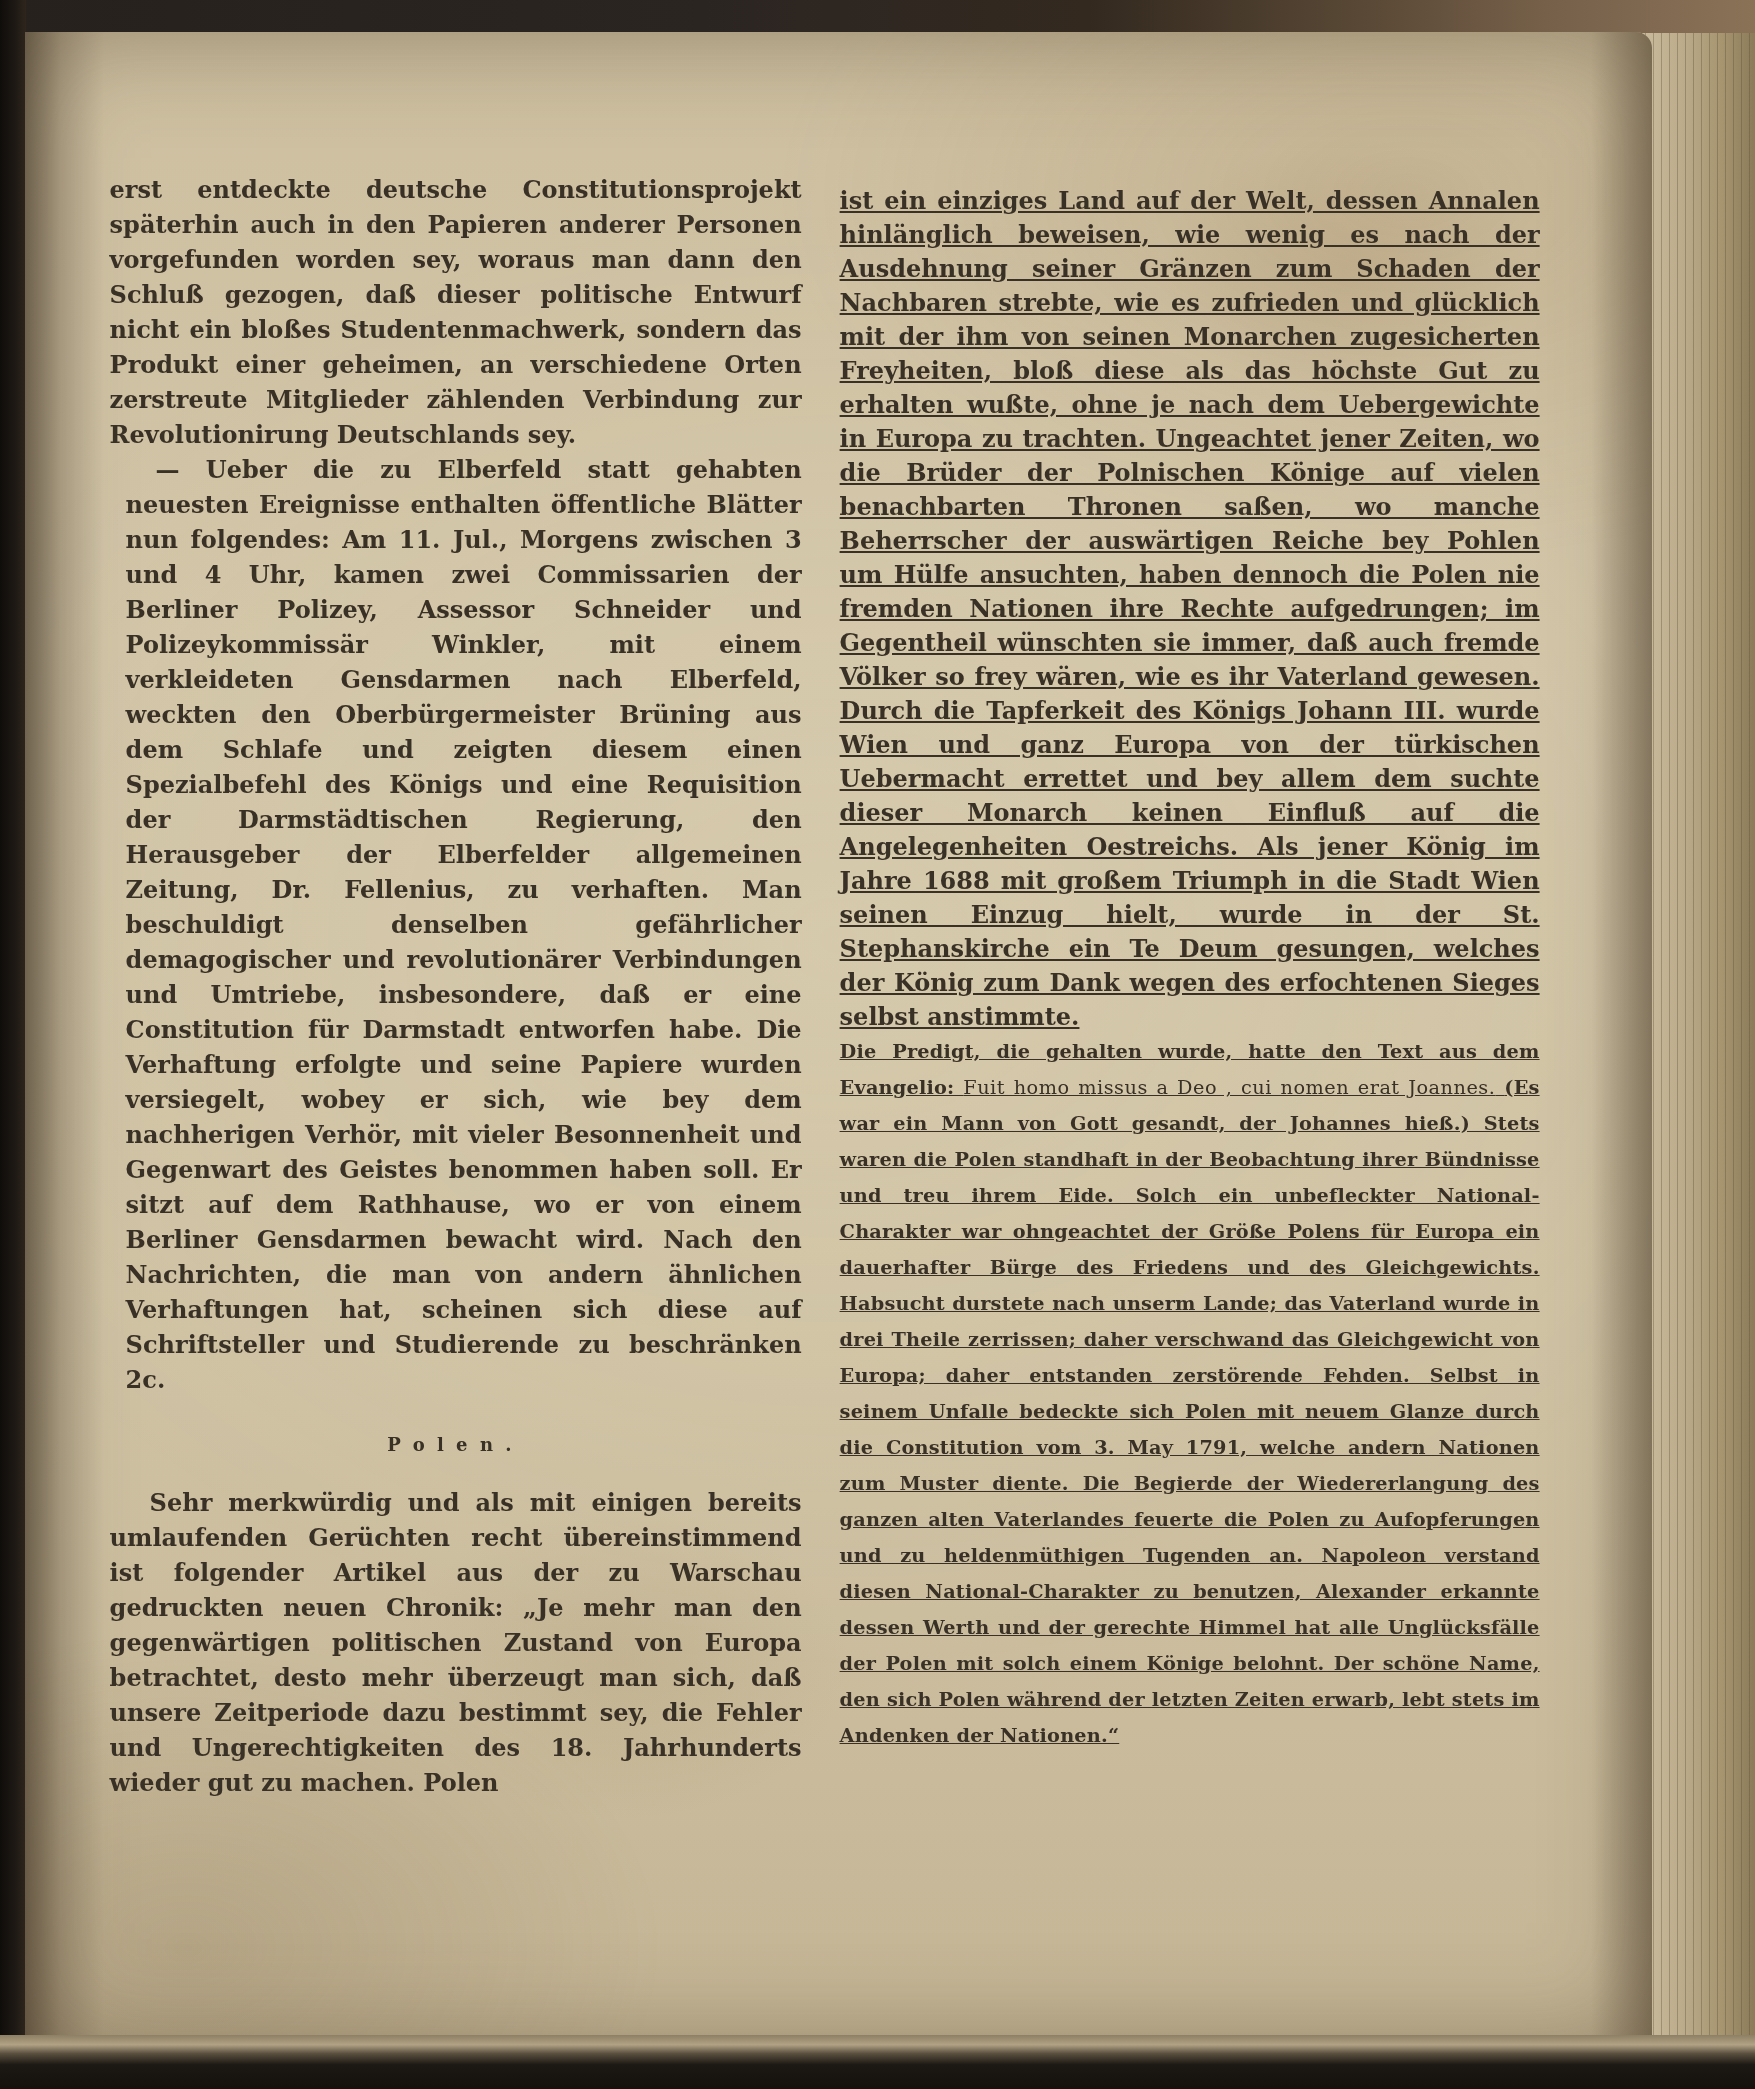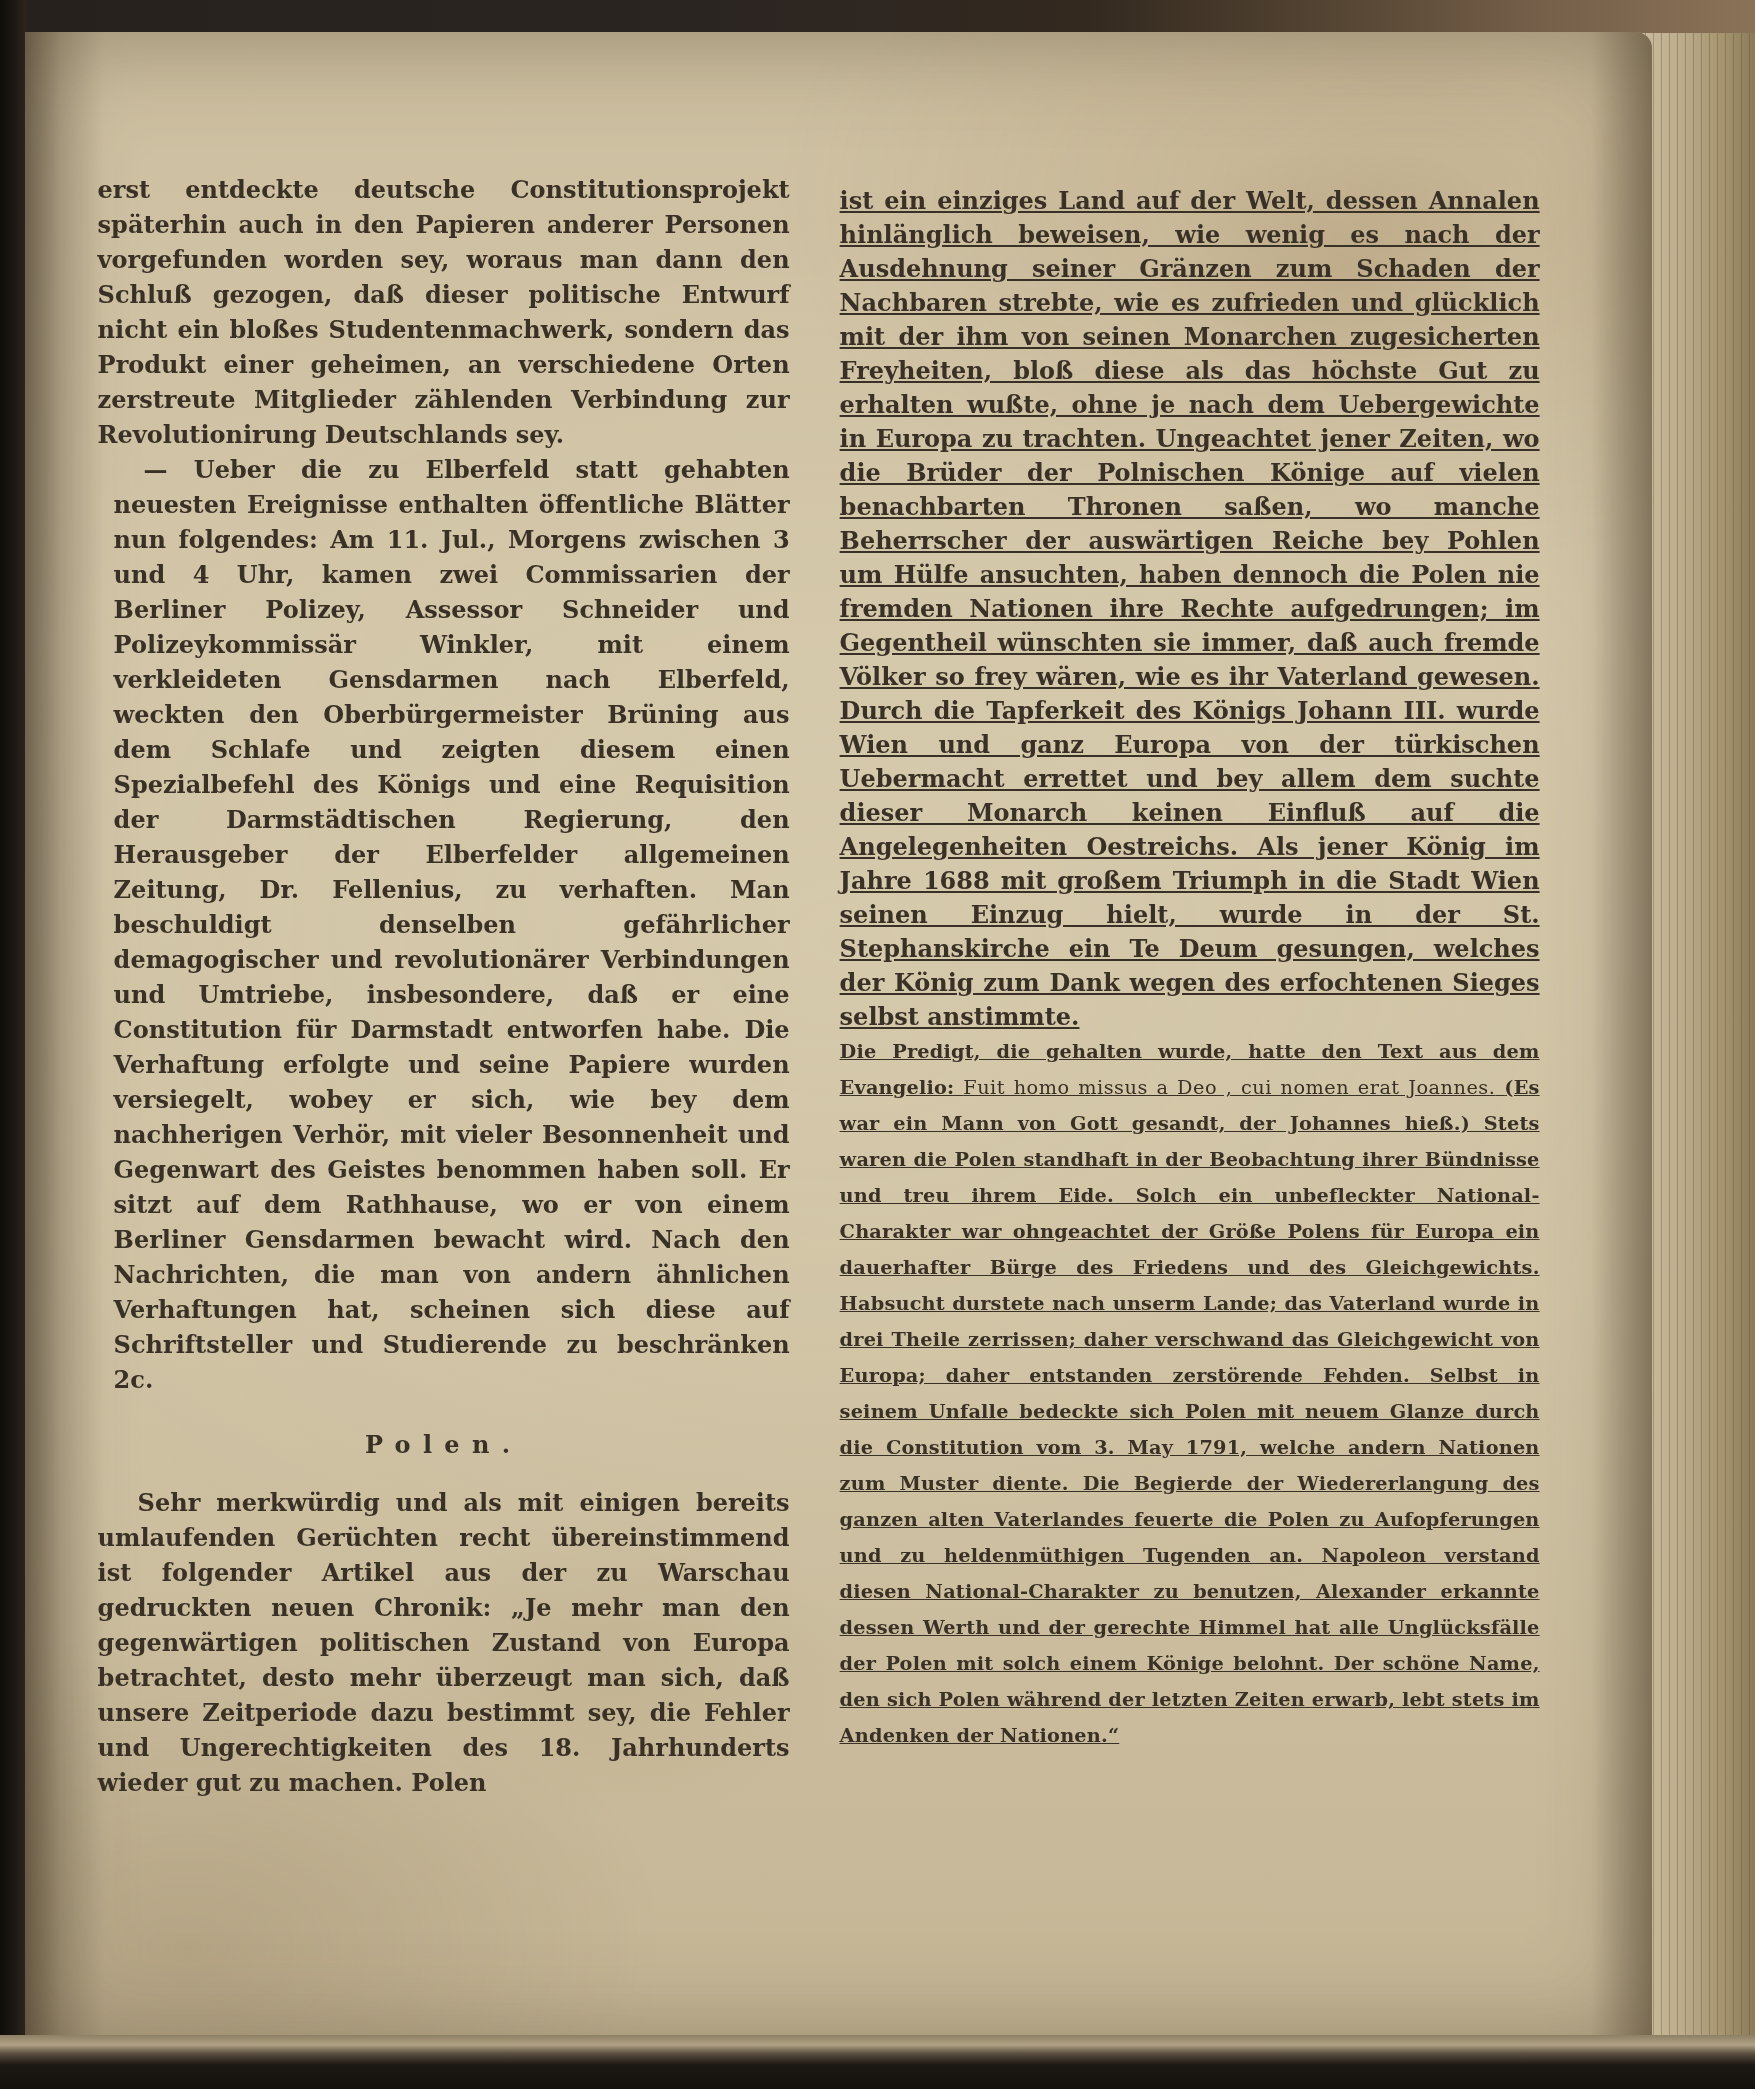--- a/index.html
+++ b/index.html
@@ -74,31 +74,31 @@
 
   
   .col {
     position: absolute;
     color: #3a3126;
     font-weight: bold;
     text-align: justify;
     hyphens: auto;
     -webkit-hyphens: auto;
   }
-  .col-left  { left: 73px;  top: 140px; width: 692px; font-size: 24px; line-height: 35px; }
+  .col-left  { left: 85px;  top: 140px; width: 692px; font-size: 24px; line-height: 35px; }
   .col-right { left: 815px; top: 152px; width: 700px; font-size: 24px; line-height: 34px; text-decoration: underline; }
 
   .col p { margin: 0; }
   p.indent      { text-indent: 30px; margin-left: 16px; }
   p.big-indent  { text-indent: 40px; }
 
   h2.polen {
     margin: 30px 0 23px 0;
     text-align: center;
-    font-size: 24px;
+    font-size: 18px;
     font-weight: bold;
     letter-spacing: 12.3px;
     color: #3a3126;
   }
 
   .small-block {
     font-size: 19.3px;
     line-height: 36px;
     letter-spacing: 0.2px;
   }

